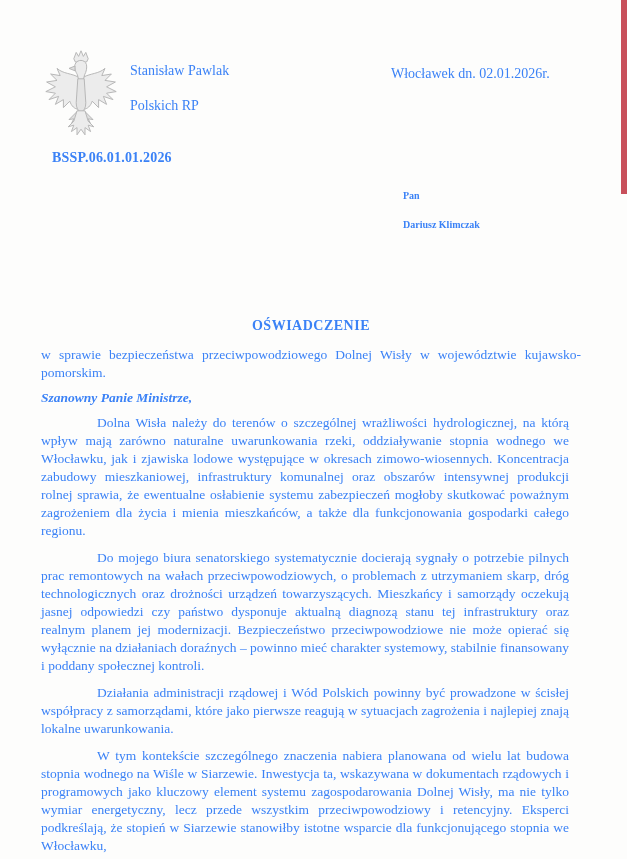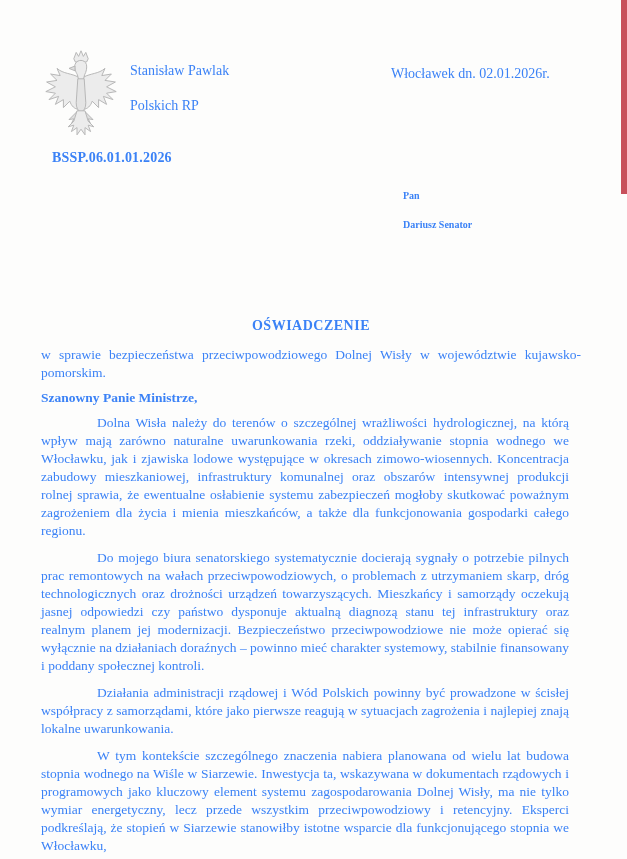--- a/index.html
+++ b/index.html
@@ -76,20 +76,21 @@
     font-size: 14px;
     letter-spacing: 0.5px;
     margin: 0 0 11px 0;
   }
   .subject {
     text-align: justify;
     margin: 0 0 7px 0;
   }
   .greeting {
     font-weight: bold;
+    font-style: italic;
     margin: 0 0 7px 0;
   }
   .para {
     text-align: justify;
     text-indent: 56px;
     margin: 0 12px 9px 0;
   }
 </style>
 </head>
 <body>
@@ -127,21 +128,21 @@
     <div class="sender-name">Stanisław Pawlak</div>
     <div class="sender-title">Polskich RP</div>
   </div>
 
   <div class="place-date">Włocławek dn. 02.01.2026r.</div>
 
   <div class="ref">BSSP.06.01.01.2026</div>
 
   <div class="addressee">
     <div>Pan</div>
-    <div>Dariusz Senator</div>
+    <div>Dariusz Klimczak</div>
   </div>
 
   <div class="body-text">
     <div class="title">OŚWIADCZENIE</div>
     <p class="subject">w sprawie bezpieczeństwa przeciwpowodziowego Dolnej Wisły w województwie kujawsko-pomorskim.</p>
     <p class="greeting">Szanowny Panie Ministrze,</p>
     <p class="para">Dolna Wisła należy do terenów o szczególnej wrażliwości hydrologicznej, na którą wpływ mają zarówno naturalne uwarunkowania rzeki, oddziaływanie stopnia wodnego we Włocławku, jak i zjawiska lodowe występujące w okresach zimowo-wiosennych. Koncentracja zabudowy mieszkaniowej, infrastruktury komunalnej oraz obszarów intensywnej produkcji rolnej sprawia, że ewentualne osłabienie systemu zabezpieczeń mogłoby skutkować poważnym zagrożeniem dla życia i mienia mieszkańców, a także dla funkcjonowania gospodarki całego regionu.</p>
     <p class="para">Do mojego biura senatorskiego systematycznie docierają sygnały o potrzebie pilnych prac remontowych na wałach przeciwpowodziowych, o problemach z utrzymaniem skarp, dróg technologicznych oraz drożności urządzeń towarzyszących. Mieszkańcy i samorządy oczekują jasnej odpowiedzi czy państwo dysponuje aktualną diagnozą stanu tej infrastruktury oraz realnym planem jej modernizacji. Bezpieczeństwo przeciwpowodziowe nie może opierać się wyłącznie na działaniach doraźnych – powinno mieć charakter systemowy, stabilnie finansowany i poddany społecznej kontroli.</p>
     <p class="para">Działania administracji rządowej  i Wód Polskich powinny być prowadzone w ścisłej współpracy z samorządami, które jako pierwsze reagują w sytuacjach zagrożenia i najlepiej znają lokalne uwarunkowania.</p>
     <p class="para">W tym kontekście szczególnego znaczenia nabiera planowana od wielu lat budowa stopnia wodnego na Wiśle w Siarzewie. Inwestycja ta, wskazywana w dokumentach rządowych i programowych jako kluczowy element systemu zagospodarowania Dolnej Wisły, ma nie tylko wymiar energetyczny, lecz przede wszystkim przeciwpowodziowy i retencyjny. Eksperci podkreślają, że stopień w Siarzewie stanowiłby istotne wsparcie dla funkcjonującego stopnia we Włocławku,</p>

